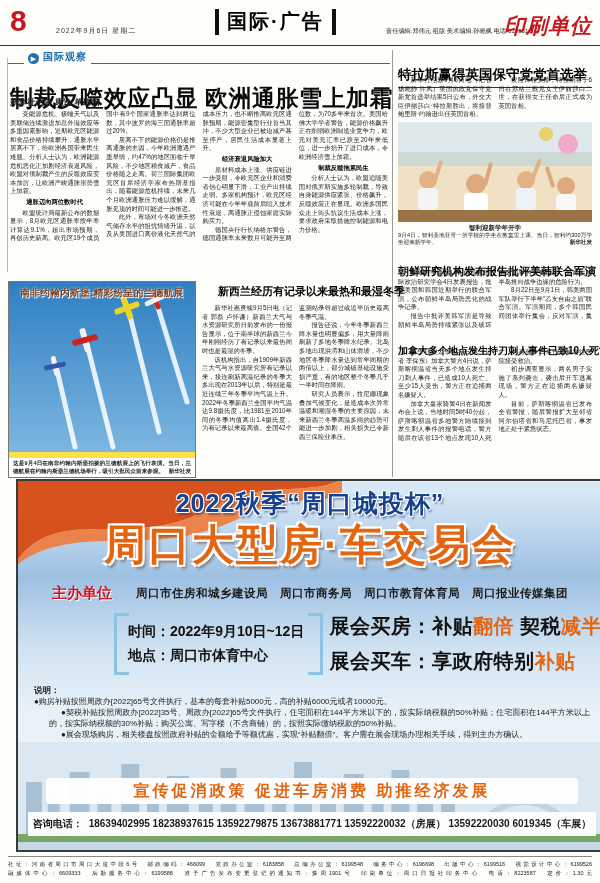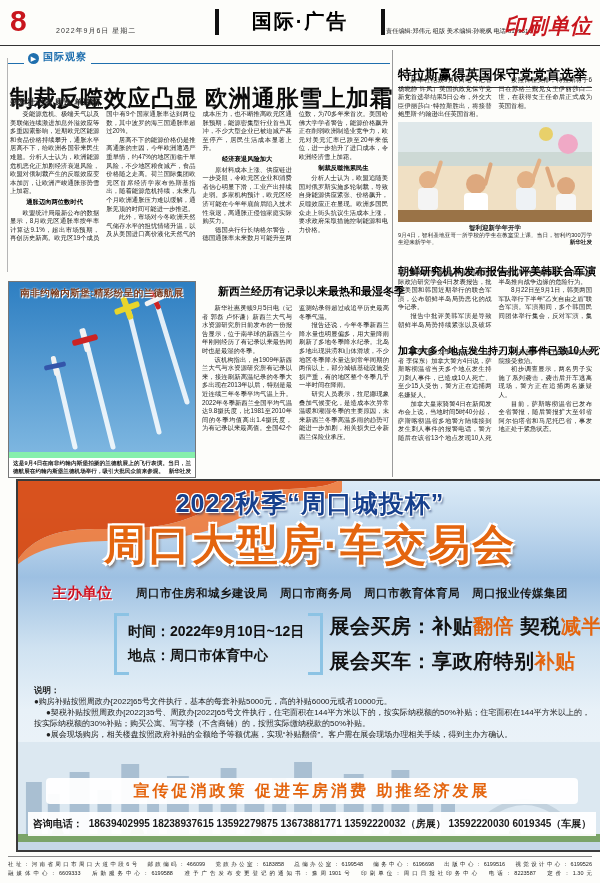--- a/index.html
+++ b/index.html
@@ -4,21 +4,21 @@
 <style>
   html,body{margin:0;padding:0;background:#9a9a9a;}
   *{box-sizing:border-box;}
   #page{position:relative;width:600px;height:883px;margin:0 auto;background:#fdfdfa;
         font-family:"Liberation Sans","DejaVu Sans",sans-serif;color:#111;overflow:hidden;}
 
   
   #hdr{position:absolute;left:0;top:0;width:600px;height:46px;border-bottom:1px solid #333;}
   .pagenum{position:absolute;left:10px;top:4px;font-size:30px;font-weight:900;color:#c8161d;}
   .hdr-date{position:absolute;left:56px;top:26px;font-size:7px;color:#333;letter-spacing:1px;}
-  .hdr-title{position:absolute;left:215px;top:8px;width:170px;display:flex;align-items:center;justify-content:space-between;gap:8px;}
+  .hdr-title{position:absolute;left:215px;top:8px;width:170px;display:flex;align-items:center;justify-content:flex-start;gap:8px;}
   .hdr-title .bar{width:3px;height:26px;border-left:1px solid #111;border-right:3px solid #111;}
   .hdr-title h1{margin:0;font-size:20px;font-weight:900;letter-spacing:2px;color:#000;}
   .hdr-staff{position:absolute;left:386px;top:27px;width:148px;font-size:6.2px;color:#222;}
   .masthead{position:absolute;right:8px;top:12px;font-size:21px;font-weight:900;font-style:italic;
             font-family:"Liberation Serif","DejaVu Serif",serif;color:#c8161d;letter-spacing:1px;}
 
   
   .v-divider{position:absolute;left:392px;top:50px;width:1px;height:427px;background:#9a9a9a;}
   .l-rule{position:absolute;left:7px;top:58px;width:1px;height:214px;background:#b5b5b5;}
 
@@ -35,21 +35,21 @@
            font-weight:900;color:#0b0b0b;letter-spacing:.5px;white-space:nowrap;}
   .lead-by{position:absolute;left:10px;top:83px;width:378px;text-align:left;font-size:8.5px;font-weight:bold;color:#222;margin-top:14px;}
   .body-txt{font-size:6.3px;line-height:8.6px;text-align:justify;color:#1c1c1c;}
   .body-txt p{margin:0;text-indent:2em;}
   .body-txt p.subhead{font-weight:900;text-align:center;text-indent:0;margin:2px 0;color:#000;}
   .cols-4{column-count:4;column-gap:7px;}
   .cols-2{column-count:2;column-gap:7px;}
   #lead-body{position:absolute;left:10px;top:110px;width:378px;height:166px;overflow:hidden;}
 
   
-  #airshow{position:absolute;left:8px;top:281px;width:188px;height:197px;border:1px solid #777;background:#86efac;}
+  #airshow{position:absolute;left:8px;top:281px;width:188px;height:197px;border:1px solid #777;background:#fde047;}
   #airshow svg{display:block;}
   .air-title{position:absolute;left:0;top:5px;width:100%;text-align:center;font-size:9.5px;font-weight:900;
              color:#7a3a1c;text-shadow:0 0 2px #fff,1px 1px 0 #fff;letter-spacing:.5px;}
   .air-cap{position:absolute;left:0;bottom:0;width:100%;padding:2px 4px;font-size:5.6px;line-height:7.4px;
            font-weight:bold;color:#222;text-align:justify;background:#fff;}
   .credit{float:right;font-weight:bold;}
 
   
   #nz{position:absolute;left:202px;top:284px;width:187px;}
   .nz-hl{font-size:11px;font-weight:900;text-align:left;white-space:nowrap;margin:0 0 5px 16px;color:#000;}
@@ -82,21 +82,21 @@
   .tv-box{position:relative;margin-left:96px;width:248px;padding:6px 14px;display:flex;flex-direction:column;justify-content:center;gap:6px;}
   .tv-box:before,.tv-box:after{content:"";position:absolute;top:0;bottom:0;width:12px;border:3px solid #8cc3e4;}
   .tv-box:before{left:0;border-right:none;} .tv-box:after{right:0;border-left:none;}
   .tv-line{font-size:14px;font-weight:900;color:#111;white-space:nowrap;}
   .buy-block{flex:1;padding-left:6px;display:flex;flex-direction:column;justify-content:center;gap:8px;}
   .buy-line{font-size:20px;font-weight:900;color:#111;white-space:nowrap;letter-spacing:.5px;}
   .buy-line .hl{color:#e4650f;}
   .notes{position:absolute;left:16px;top:204px;width:556px;font-size:8px;line-height:11px;color:#222;}
   .notes .nlabel{font-weight:900;font-size:8.5px;}
   .notes p{margin:0;text-align:justify;}
-  .notes p+p{text-indent:1.5em;}
+  .notes p+p{text-indent:1.5em;margin-left:15px;}
   #skyline{position:absolute;left:0;bottom:0;width:100%;height:108px;}
   .slogan-strip{position:absolute;left:28px;bottom:46px;width:532px;height:26px;background:rgba(255,255,255,.95);
                 border-radius:4px;display:flex;align-items:center;justify-content:center;}
   .slogan-strip span{font-size:16px;font-weight:900;color:#e4650f;letter-spacing:3px;white-space:nowrap;}
   .phone-strip{position:absolute;left:10px;bottom:14px;width:568px;height:24px;background:rgba(255,255,255,.95);
                display:flex;align-items:center;justify-content:center;gap:6px;}
   .phone-strip span{font-size:10px;font-weight:900;color:#1a1a1a;white-space:nowrap;}
 
   
   #footer{position:absolute;left:8px;top:856px;width:584px;border-top:1px solid #888;padding-top:3px;}

